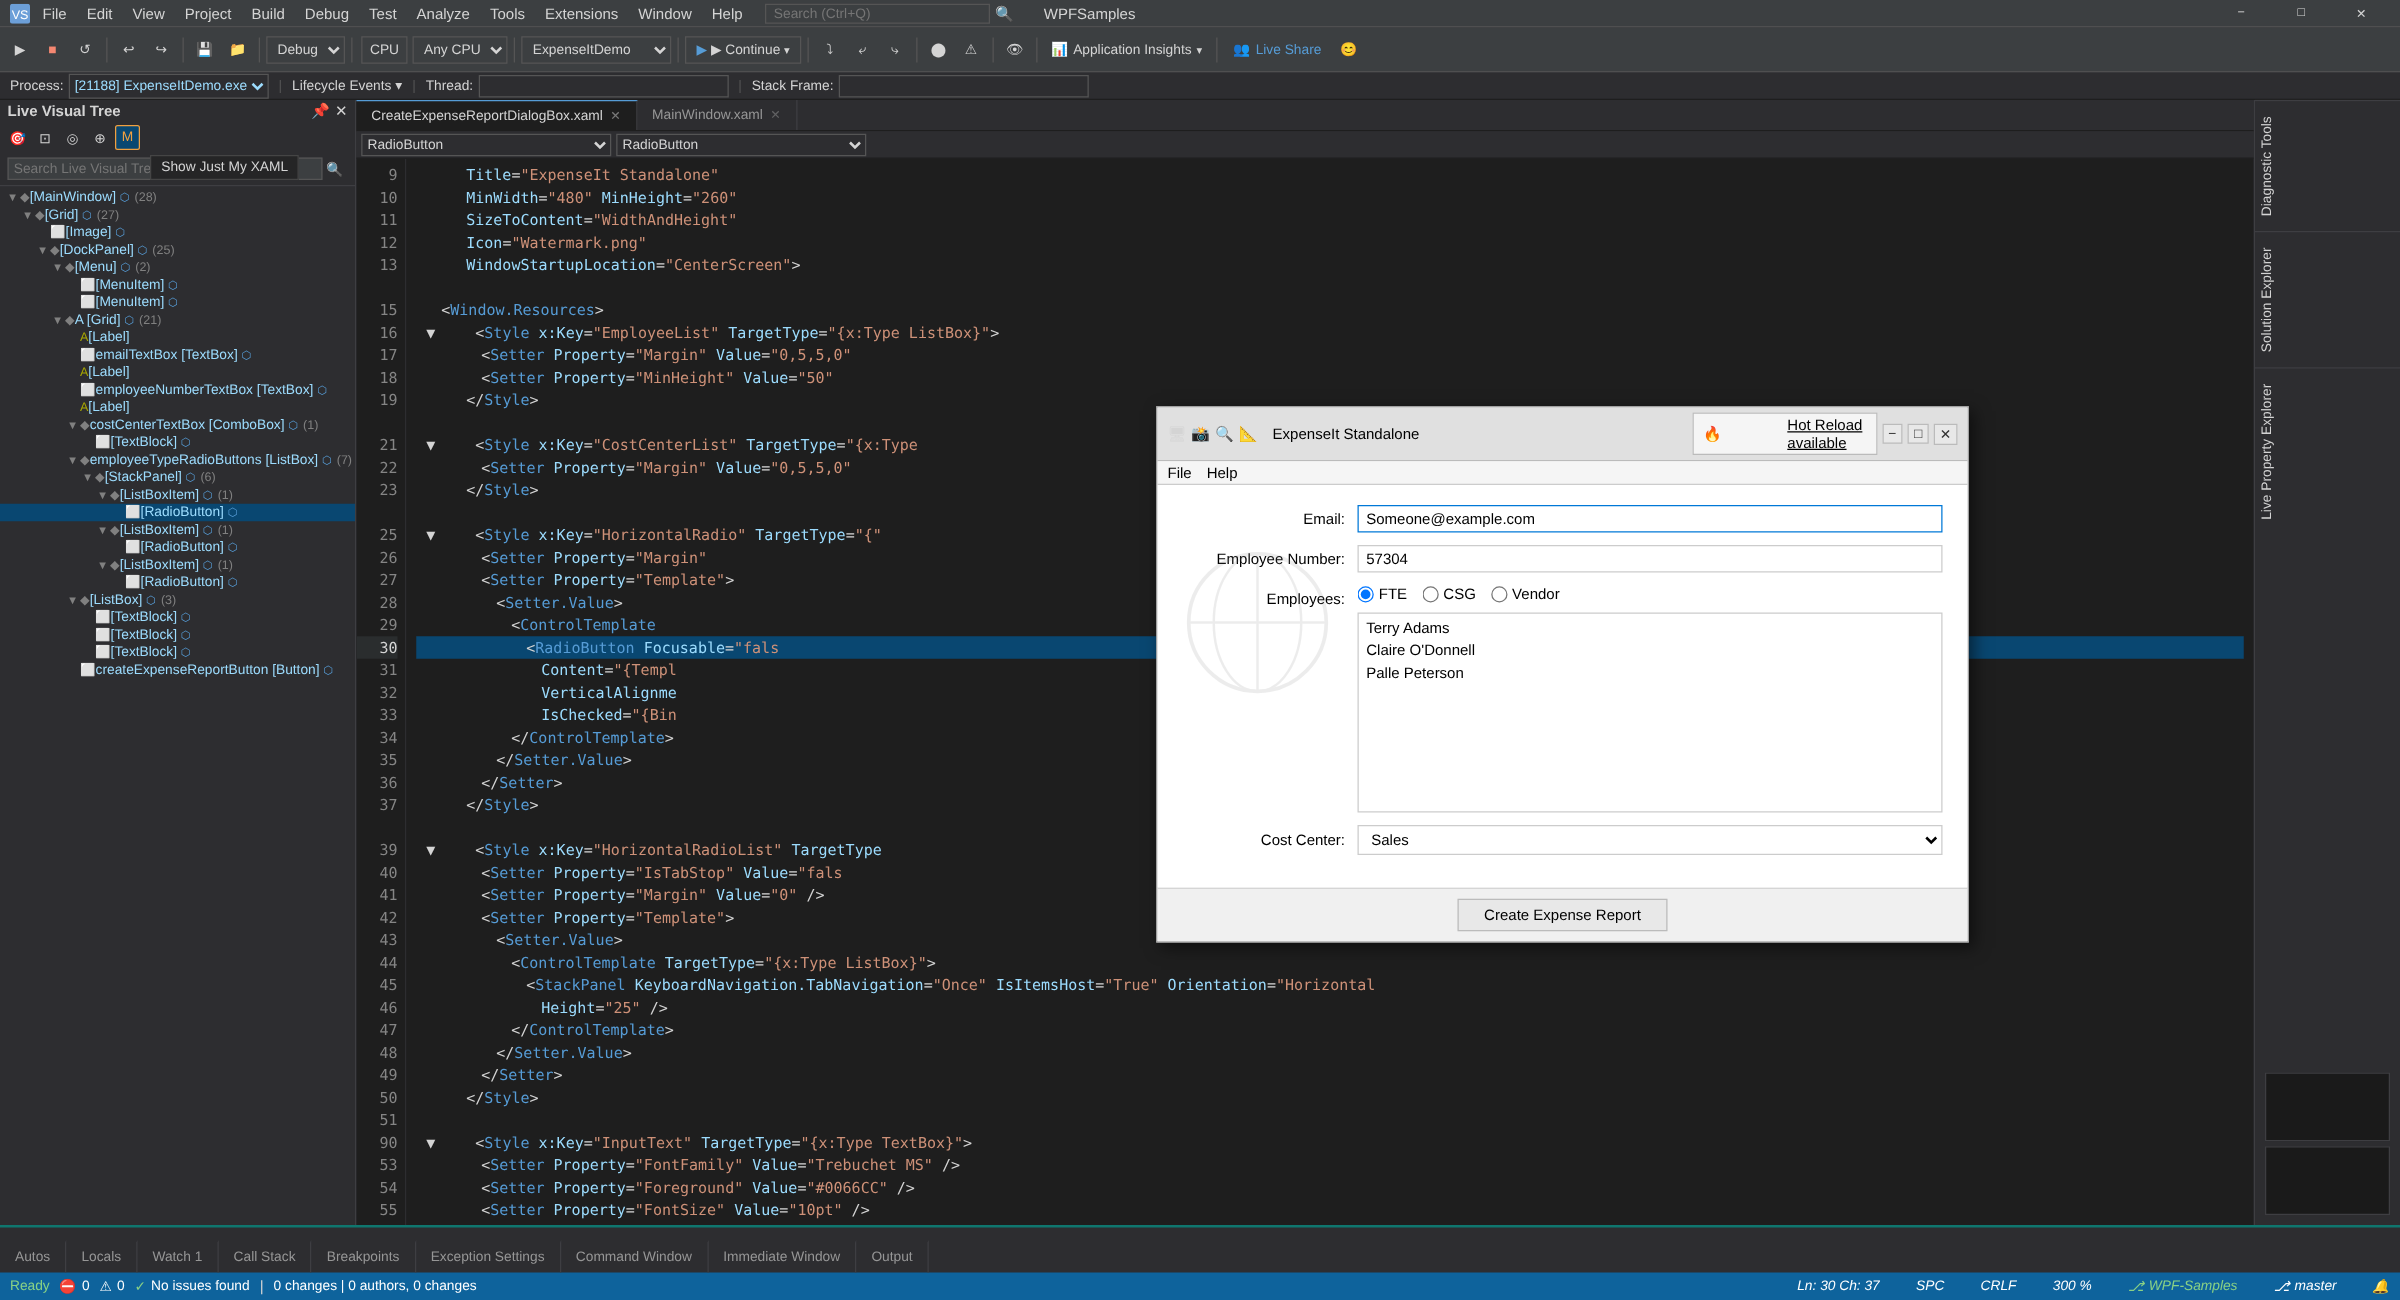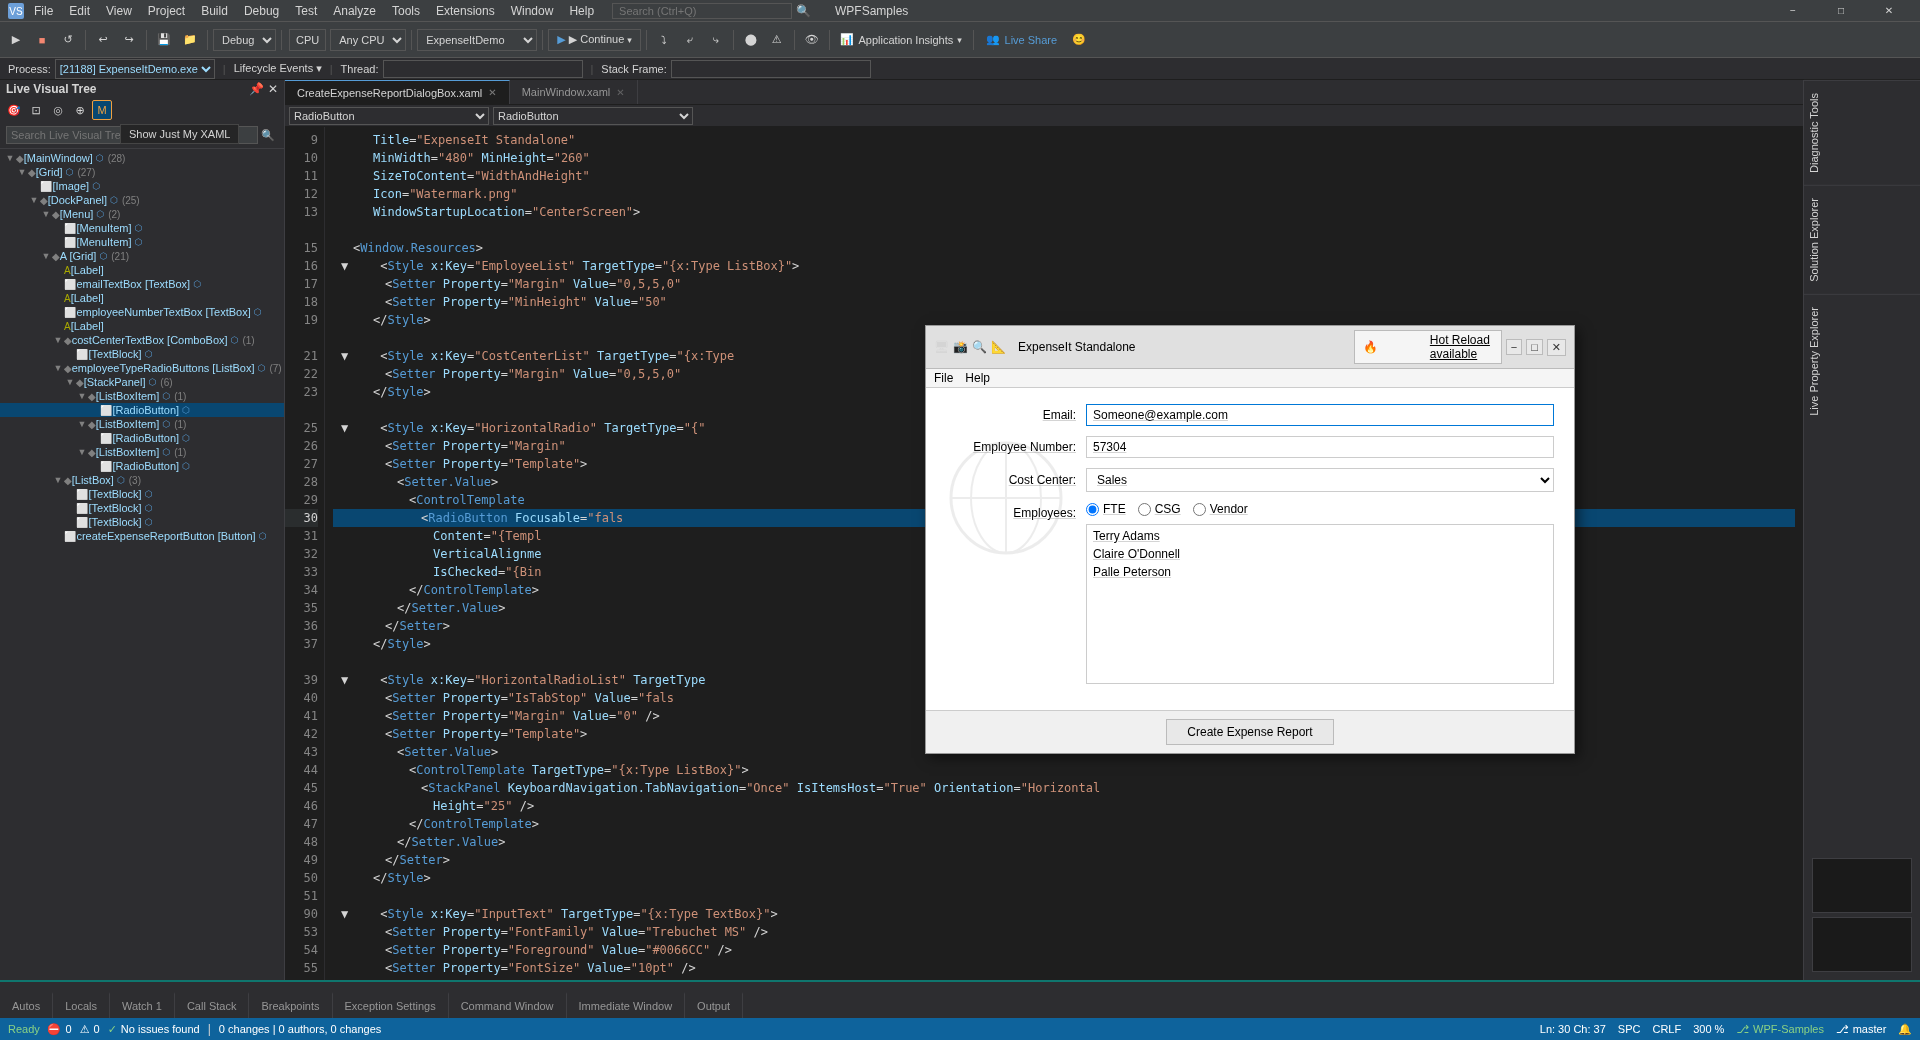--- a/index.html
+++ b/index.html
@@ -82,21 +82,21 @@
     #dialog-footer { padding: 8px 12px; background: #f0f0f0; display: flex; justify-content: center; border-top: 1px solid #ccc; }
     .dialog-action-btn { background: #e8e8e8; border: 1px solid #bbb; padding: 5px 20px; font-size: 12px; cursor: pointer; color: #000; }
     #hot-reload-badge { background: #f5f5f5; border: 1px solid #bbb; padding: 2px 8px; font-size: 11px; color: #000; display: flex; align-items: center; gap: 4px; }
     #hot-reload-link { color: #0078d7; cursor: pointer; text-decoration: underline; }
     .dialog-watermark { position: absolute; top: 50px; left: 20px; width: 120px; height: 120px; opacity: 0.15; }
 
     
     #status-bar { background: #0e639c; height: 22px; display: flex; align-items: center; padding: 0 8px; gap: 8px; }
     .status-item { font-size: 11px; color: #fff; display: flex; align-items: center; gap: 4px; }
     .status-item.ready { color: #fff; font-size: 11px; }
-    .status-right { margin-left: auto; display: flex; gap: 12px; }
+    .status-right { margin-left: auto; display: flex; gap: 29px; font-style: italic; }
 
     
     #bottom-tabs { background: #2d2d30; height: 38px; display: flex; align-items: flex-end; border-top: 2px solid #0f766e; }
     .bottom-tab { padding: 6px 12px; font-size: 11px; color: #969696; cursor: pointer; border-top: 2px solid transparent; border-right: 1px solid #3e3e42; }
 
     
     ::-webkit-scrollbar { width: 8px; height: 8px; }
     ::-webkit-scrollbar-track { background: #1e1e1e; }
     ::-webkit-scrollbar-thumb { background: #555; }
     .arrow-down::before { content: '▼'; }
@@ -604,46 +604,39 @@
             <span id="hot-reload-link">Hot Reload available</span>
           </div>
           <button class="dialog-btn-small">−</button>
           <button class="dialog-btn-small">□</button>
           <button class="dialog-btn-small">✕</button>
         </div>
         <div id="dialog-menu">
           <span class="dmenu">File</span>
           <span class="dmenu">Help</span>
         </div>
-        <div id="dialog-body" style="position:relative;text-decoration:underline;">
+        <div id="dialog-body" style="position:relative;">
 
           <div class="dialog-watermark">
             <svg width="120" height="120" viewBox="0 0 120 120">
               <ellipse cx="60" cy="60" rx="55" ry="55" fill="none" stroke="#888" stroke-width="3"></ellipse>
               <ellipse cx="60" cy="60" rx="35" ry="55" fill="none" stroke="#888" stroke-width="2"></ellipse>
               <line x1="5" y1="60" x2="115" y2="60" stroke="#888" stroke-width="2"></line>
               <line x1="60" y1="5" x2="60" y2="115" stroke="#888" stroke-width="2"></line>
             </svg>
           </div>
 
           <div class="dialog-row">
             <div class="dialog-label">Email:</div>
             <input type="text" class="dialog-input" value="Someone@example.com" style="">
           </div>
 
           <div class="dialog-row">
             <div class="dialog-label">Employee Number:</div>
             <input type="text" class="dialog-input" style="border-color: rgb(204, 204, 204);" value="57304">
-          </div>
-
-          <div class="dialog-row">
-            <div class="dialog-label">Cost Center:</div>
-            <select class="dialog-select" style="flex:1;">
-              <option>Sales</option>
-            </select>
           </div>
 
           <div class="dialog-row" style="align-items:flex-start;">
             <div class="dialog-label" style="padding-top:4px;">Employees:</div>
             <div style="flex:1;">
               <div class="dialog-radio-group" style="margin-bottom:8px;">
                 <label class="dialog-radio-label">
                   <input type="radio" name="emptype" checked="" style=""> FTE
                 </label>
                 <label class="dialog-radio-label">
@@ -652,20 +645,27 @@
                 <label class="dialog-radio-label">
                   <input type="radio" name="emptype" style=""> Vendor
                 </label>
               </div>
               <div class="dialog-listbox">
                 <div class="listbox-item">Terry Adams</div>
                 <div class="listbox-item">Claire O'Donnell</div>
                 <div class="listbox-item">Palle Peterson</div>
               </div>
             </div>
+          </div>
+
+          <div class="dialog-row">
+            <div class="dialog-label">Cost Center:</div>
+            <select class="dialog-select" style="flex:1;">
+              <option>Sales</option>
+            </select>
           </div>
         </div>
         <div id="dialog-footer">
           <button class="dialog-action-btn">Create Expense Report</button>
         </div>
       </div>
     </div>
 
   </div>
 

